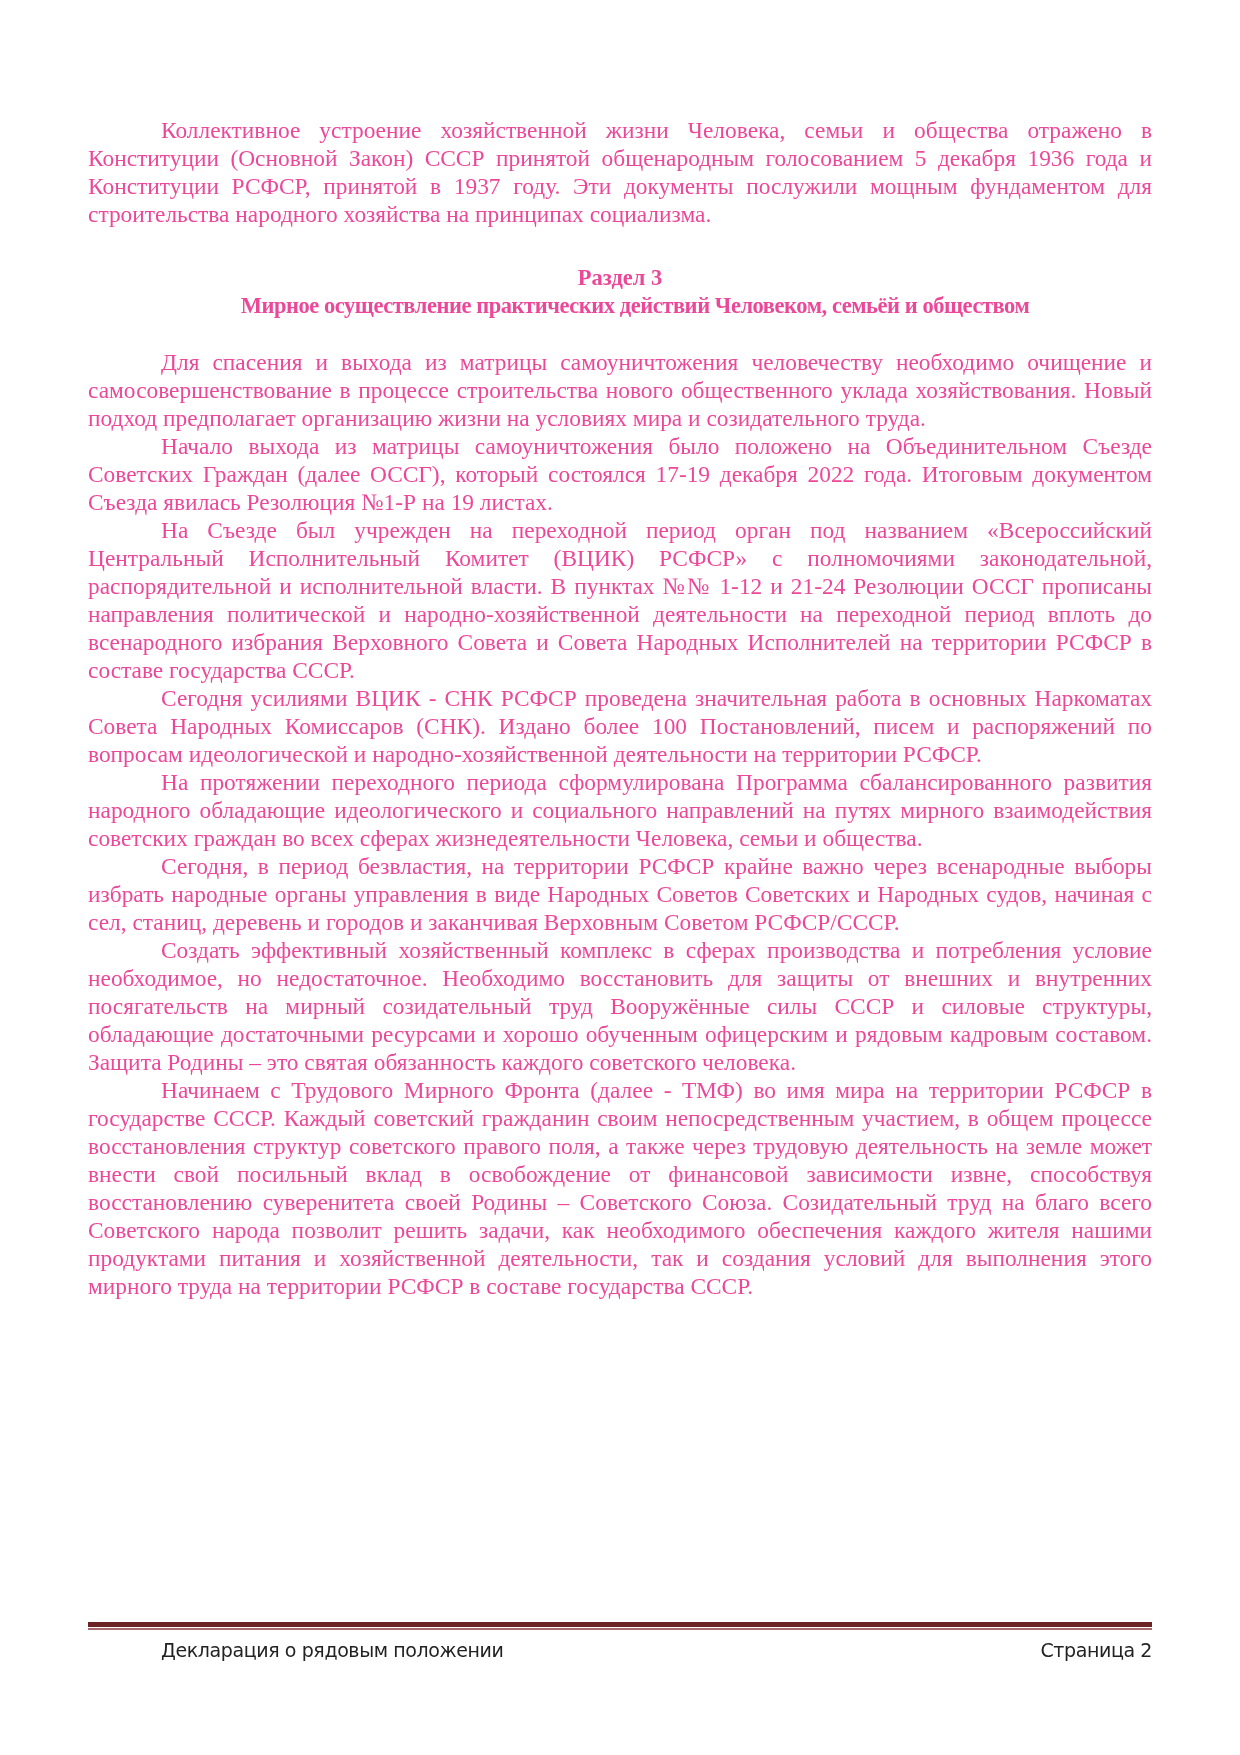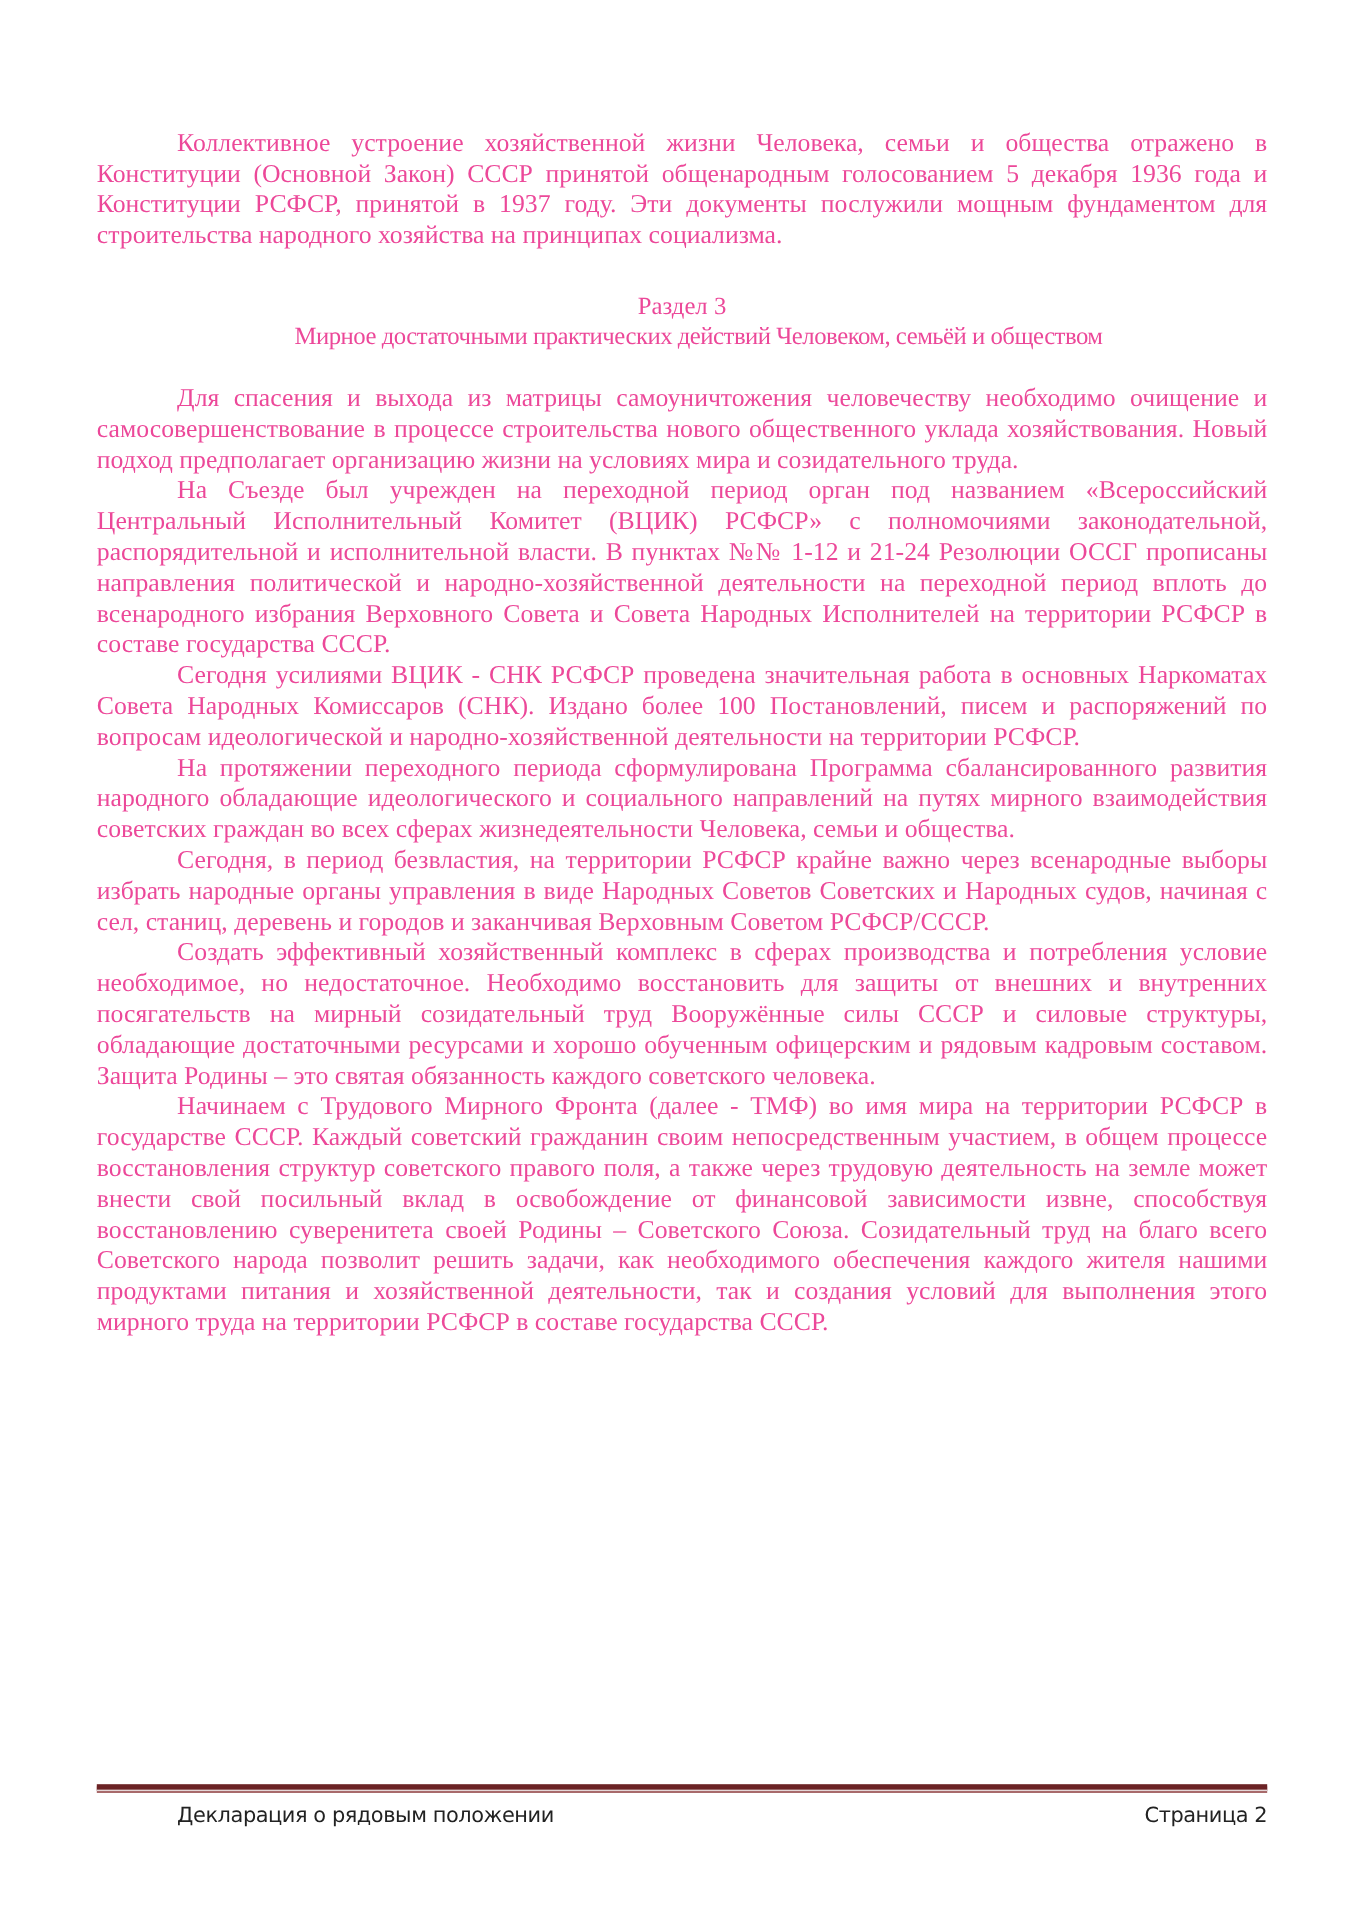--- a/index.html
+++ b/index.html
@@ -5,21 +5,21 @@
   html, body { margin: 0; padding: 0; background: #ffffff; }
   body { width: 1240px; height: 1755px; position: relative; overflow: hidden; }
   .page {
     position: absolute; left: 88px; top: 116px; width: 1064px;
     font-family: "Liberation Serif", "DejaVu Serif", serif;
     font-size: 23.4px; line-height: 28px; color: #ec4899;
   }
   .para { margin: 0; text-align: justify; text-indent: 73px; }
   .para.last-line-fill { text-align-last: justify; }
   .section-head {
-    margin: 36px 0 0 0; text-align: center; font-weight: normal;
+    margin: 36px 0 0 0; text-align: center; font-weight: bold;
     font-family: "Liberation Serif", serif; font-size: 22.5px; line-height: 28px;
   }
   .section-head .title { display: block; padding-left: 30px; letter-spacing: -0.45px; }
   .gap { height: 28px; }
   .footer-rule {
     position: absolute; left: 88px; width: 1064px; top: 1622px;
     height: 5px; background: #6b2325;
     border-bottom: 1px solid #ffffff;
     box-shadow: 0 2px 0 0 #a86a6b;
   }
@@ -31,25 +31,26 @@
   .footer .right { position: absolute; right: 0; top: 0; letter-spacing: -0.4px; }
 </style>
 </head>
 <body>
 
 <div class="page">
   <p class="para">Коллективное устроение хозяйственной  жизни Человека, семьи и общества отражено в Конституции (Основной Закон) СССР принятой общенародным голосованием 5 декабря 1936 года и Конституции РСФСР, принятой в 1937 году. Эти документы послужили мощным фундаментом для строительства народного хозяйства на принципах социализма.</p>
 
   <div class="section-head">
     <span>Раздел 3</span>
-    <span class="title">Мирное достаточными практических действий Человеком, семьёй и обществом</span>
+    <span class="title">Мирное осуществление практических действий Человеком, семьёй и обществом</span>
   </div>
   <div class="gap"></div>
 
   <p class="para">Для спасения и выхода из матрицы самоуничтожения человечеству необходимо очищение и самосовершенствование в процессе строительства нового общественного уклада хозяйствования. Новый подход предполагает организацию жизни на условиях мира и созидательного труда.</p>
+  <p class="para">Начало выхода из матрицы самоуничтожения было положено на Объединительном Съезде Советских Граждан (далее ОССГ), который состоялся 17-19 декабря 2022 года. Итоговым документом Съезда явилась Резолюция №1-Р на 19 листах.</p>
   <p class="para">На Съезде был учрежден на переходной период орган под названием  «Всероссийский Центральный Исполнительный  Комитет (ВЦИК) РСФСР» с полномочиями законодательной, распорядительной и исполнительной власти. В пунктах №№ 1-12 и 21-24 Резолюции ОССГ прописаны направления политической и народно-хозяйственной деятельности на переходной период вплоть до всенародного избрания Верховного Совета и Совета Народных Исполнителей на территории РСФСР в составе государства СССР.</p>
   <p class="para">Сегодня усилиями ВЦИК - СНК  РСФСР проведена значительная работа в основных Наркоматах Совета Народных Комиссаров (СНК). Издано более 100 Постановлений, писем и распоряжений по вопросам  идеологической и народно-хозяйственной деятельности на территории РСФСР.</p>
   <p class="para">На протяжении переходного периода сформулирована Программа сбалансированного развития народного обладающие идеологического и социального направлений на путях мирного взаимодействия  советских граждан во всех сферах жизнедеятельности Человека, семьи и общества.</p>
   <p class="para">Сегодня, в период безвластия, на территории РСФСР крайне важно через всенародные выборы избрать народные органы управления в виде Народных Советов Советских и Народных судов, начиная с сел, станиц, деревень и городов и заканчивая Верховным Советом РСФСР/СССР.</p>
   <p class="para">Создать эффективный хозяйственный комплекс в сферах производства и потребления условие необходимое, но недостаточное. Необходимо восстановить для защиты от внешних и внутренних посягательств на мирный созидательный труд Вооружённые силы СССР и силовые структуры, обладающие достаточными ресурсами и хорошо обученным офицерским и рядовым кадровым составом. Защита Родины – это святая обязанность каждого советского человека.</p>
   <p class="para">Начинаем с Трудового Мирного Фронта (далее - ТМФ) во имя мира на территории РСФСР в государстве СССР. Каждый советский гражданин своим непосредственным участием, в общем процессе восстановления структур советского правого поля, а также через трудовую деятельность на земле может внести свой посильный вклад в освобождение от финансовой зависимости извне, способствуя восстановлению суверенитета своей Родины – Советского Союза. Созидательный труд на благо всего Советского народа позволит решить задачи, как необходимого обеспечения каждого жителя нашими продуктами питания и хозяйственной деятельности, так и создания условий для выполнения этого мирного труда на территории РСФСР в составе государства СССР.</p>
 </div>
 
 <div class="footer-rule"></div>
 <div class="footer">

